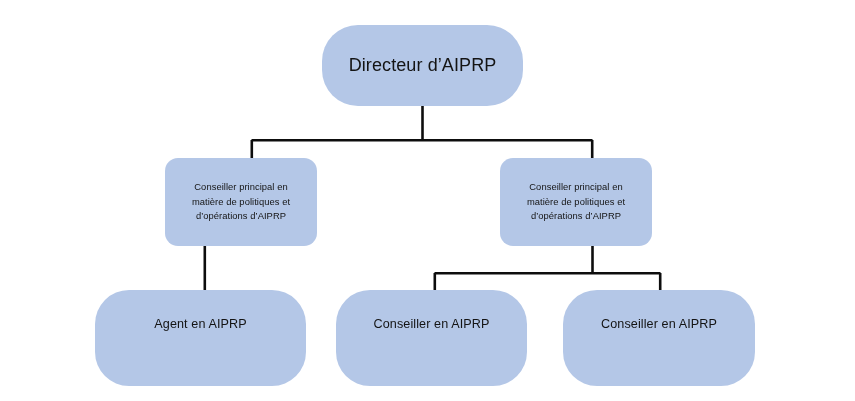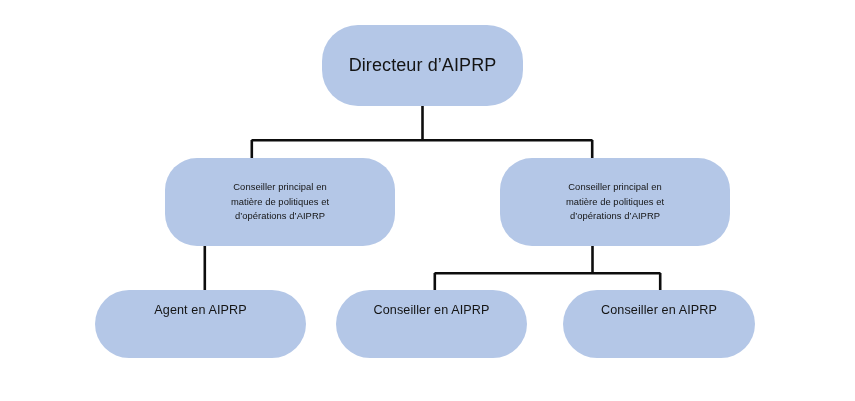--- a/index.html
+++ b/index.html
@@ -52,35 +52,35 @@
     border-radius: 36px;
   }
   .node-director .node-label {
     font-size: 18px;
     line-height: 17px;
     letter-spacing: 0.1px;
   }
   
   .node-advisor {
     top: 158px;
-    width: 230px;
+    width: 152px;
     height: 88px;
-    border-radius: 32px;
+    border-radius: 13px;
   }
   .node-advisor-left  { left: 165px; }
   .node-advisor-right { left: 500px; }
   .node-advisor .node-label {
     font-size: 9.4px;
     line-height: 14.5px;
     letter-spacing: 0.05px;
   }
   
   .node-leaf {
     top: 290px;
-    height: 68px;
+    height: 96px;
     border-radius: 34px;
   }
   .node-leaf .node-label {
     font-size: 12.6px;
     line-height: 16px;
     letter-spacing: 0.1px;
     position: relative;
     top: -14px;
   }
   .node-agent      { left: 95px;  width: 211px; }

